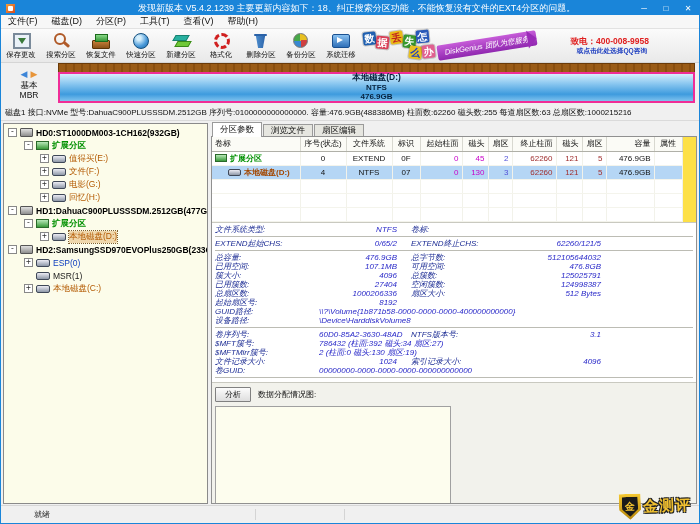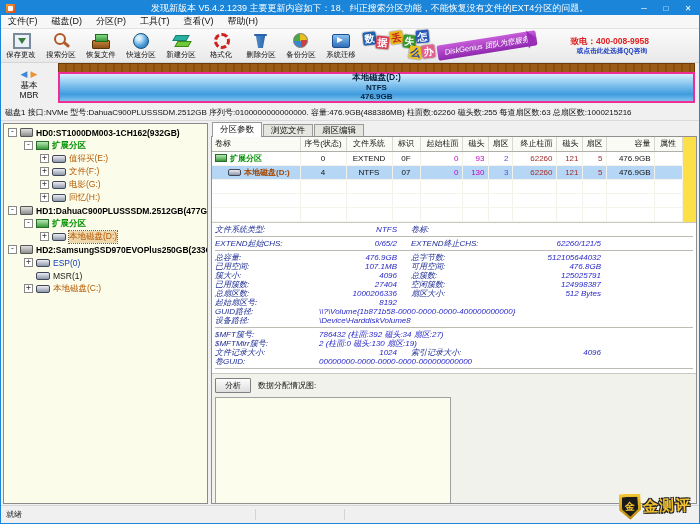--- a/index.html
+++ b/index.html
@@ -4,21 +4,21 @@
 <style>
   html,body{margin:0;padding:0;background:#C8C8C8;font-family:"Liberation Sans","DejaVu Sans",sans-serif;}
   *{box-sizing:border-box;}
   .window{position:relative;width:700px;height:524px;background:#F0F0F0;border:1px solid #1A85D9;overflow:hidden;}
 
   
   .titlebar{position:absolute;left:0;top:0;width:100%;height:14px;background:#1A85D9;display:flex;align-items:center;color:#fff;font-size:9px;}
   .app-icon{width:9px;height:9px;margin:0 4px 0 5px;background:linear-gradient(135deg,#F2A03C,#D94A1E);position:relative;flex:none;}
   .app-icon::after{content:"";position:absolute;left:2px;top:2px;width:5px;height:5px;background:#fff;border-radius:1px;}
   .t-title{white-space:nowrap;font-weight:bold;margin-top:34px;}
-  .t-notice{white-space:nowrap;margin-left:14px;font-weight:normal;overflow:hidden;flex:1;}
+  .t-notice{white-space:nowrap;margin-left:1px;font-weight:normal;overflow:hidden;flex:1;}
   .winbtns{display:flex;flex:none;height:100%;}
   .winbtn{width:22px;height:100%;display:flex;align-items:center;justify-content:center;font-size:8px;color:#fff;}
 
   
   .menubar{position:absolute;left:0;top:14px;width:100%;height:14px;background:#F7F7F7;border-bottom:1px solid #E2E2E2;display:flex;align-items:center;font-size:9px;color:#111;}
   .menu-item{padding:0 7px;height:100%;display:flex;align-items:center;}
 
   
   .toolbar{position:absolute;left:0;top:28px;width:100%;height:34px;background:linear-gradient(#FBFBFB,#E9E9E9);border-bottom:1px solid #D5D5D5;display:flex;align-items:stretch;}
   .tb-btn{width:40px;display:flex;flex-direction:column;align-items:center;justify-content:center;font-size:8px;color:#111;padding-top:1px;flex:none;}
@@ -113,21 +113,21 @@
   .dl2{color:#1C2C94;width:102px;margin-left:14px;flex:none;}
   .dv2{color:#2828C8;width:88px;text-align:right;flex:none;}
   .dvl{color:#2828C8;flex:none;}
   .dsep{border-top:1px solid #BCBCB4;margin:2px 3px 2px 0;}
 
   .analyzerow{display:flex;align-items:center;padding:4px 0 0 3px;font-size:8px;color:#111;}
   .btn{border:1px solid #808080;background:linear-gradient(#FCFCFC,#DEDEDE);font-size:8px;padding:1px 9px;border-radius:1px;margin-right:7px;}
   .diagram{margin:4px 0 0 3px;width:236px;height:108px;background:#FDFDEE;border:1px solid #A0A0A0;}
 
   
-  .statusbar{position:absolute;left:0;bottom:0;width:100%;height:18px;background:#F0F0F0;border-top:1px solid #D6D6D6;display:flex;align-items:center;font-size:8px;color:#222;}
+  .statusbar{position:absolute;left:0;bottom:0;width:100%;height:18px;background:#F0F0F0;border-top:1px solid #D6D6D6;display:flex;align-items:center;font-size:8px;color:#222;padding-left:28px;}
   .sb-text{padding-left:5px;}
   .sb-sep{position:absolute;top:3px;width:1px;height:11px;background:#D4D4D4;}
   .sep1{left:254px;} .sep2{left:343px;}
 
   
   .watermark{position:absolute;right:8px;bottom:4px;display:flex;align-items:center;z-index:9;transform:rotate(-2deg);}
   .shield{width:22px;height:26px;background:linear-gradient(#F4C832,#B8860B);clip-path:polygon(0 0,100% 0,100% 62%,50% 100%,0 62%);display:flex;align-items:center;justify-content:center;margin-right:2px;}
   .shield-in{width:16px;height:20px;background:#1A1A1A;clip-path:polygon(0 0,100% 0,100% 62%,50% 100%,0 62%);display:flex;align-items:center;justify-content:center;color:#F0C030;font-size:10px;font-weight:bold;}
   .wm-text{font-size:15px;font-weight:bold;color:#F0C030;text-shadow:-1px -1px 0 #222,1px -1px 0 #222,-1px 1px 0 #222,1px 1px 0 #222;letter-spacing:1px;}
 </style>
@@ -348,21 +348,21 @@
               <td>
                     <span class="cell-label">
                       <span class="mini-ext"></span>
                       <span class="g">扩展分区</span>
                     </span>
                   </td>
               <td class="ctr">0</td>
               <td class="ctr">EXTEND</td>
               <td class="ctr">0F</td>
               <td class="num c-m">0</td>
-              <td class="num c-m">93</td>
+              <td class="num c-m">45</td>
               <td class="num c-b">2</td>
               <td class="num c-r">62260</td>
               <td class="num c-r">121</td>
               <td class="num c-r">5</td>
               <td class="num">476.9GB</td>
               <td></td>
             </tr>
             <tr class="rowsel">
               <td>
                     <span class="cell-label">
@@ -483,20 +483,26 @@
           <div class="dr">
               <span class="dl">GUID路径:</span>
               <span class="dvl">\\?\Volume{1b871b58-0000-0000-0000-400000000000}</span>
             </div>
           <div class="dr">
               <span class="dl">设备路径:</span>
               <span class="dvl">\Device\HarddiskVolume8</span>
             </div>
           <div class="dsep"></div>
           <div class="dr">
+              <span class="dl">卷序列号:</span>
+              <span class="dv1">60D0-85A2-3630-48AD</span>
+              <span class="dl2">NTFS版本号:</span>
+              <span class="dv2">3.1</span>
+            </div>
+          <div class="dr">
               <span class="dl">$MFT簇号:</span>
               <span class="dvl">786432 (柱面:392 磁头:34 扇区:27)</span>
             </div>
           <div class="dr">
               <span class="dl">$MFTMirr簇号:</span>
               <span class="dvl">2 (柱面:0 磁头:130 扇区:19)</span>
             </div>
           <div class="dr">
               <span class="dl">文件记录大小:</span>
               <span class="dv1">1024</span>

